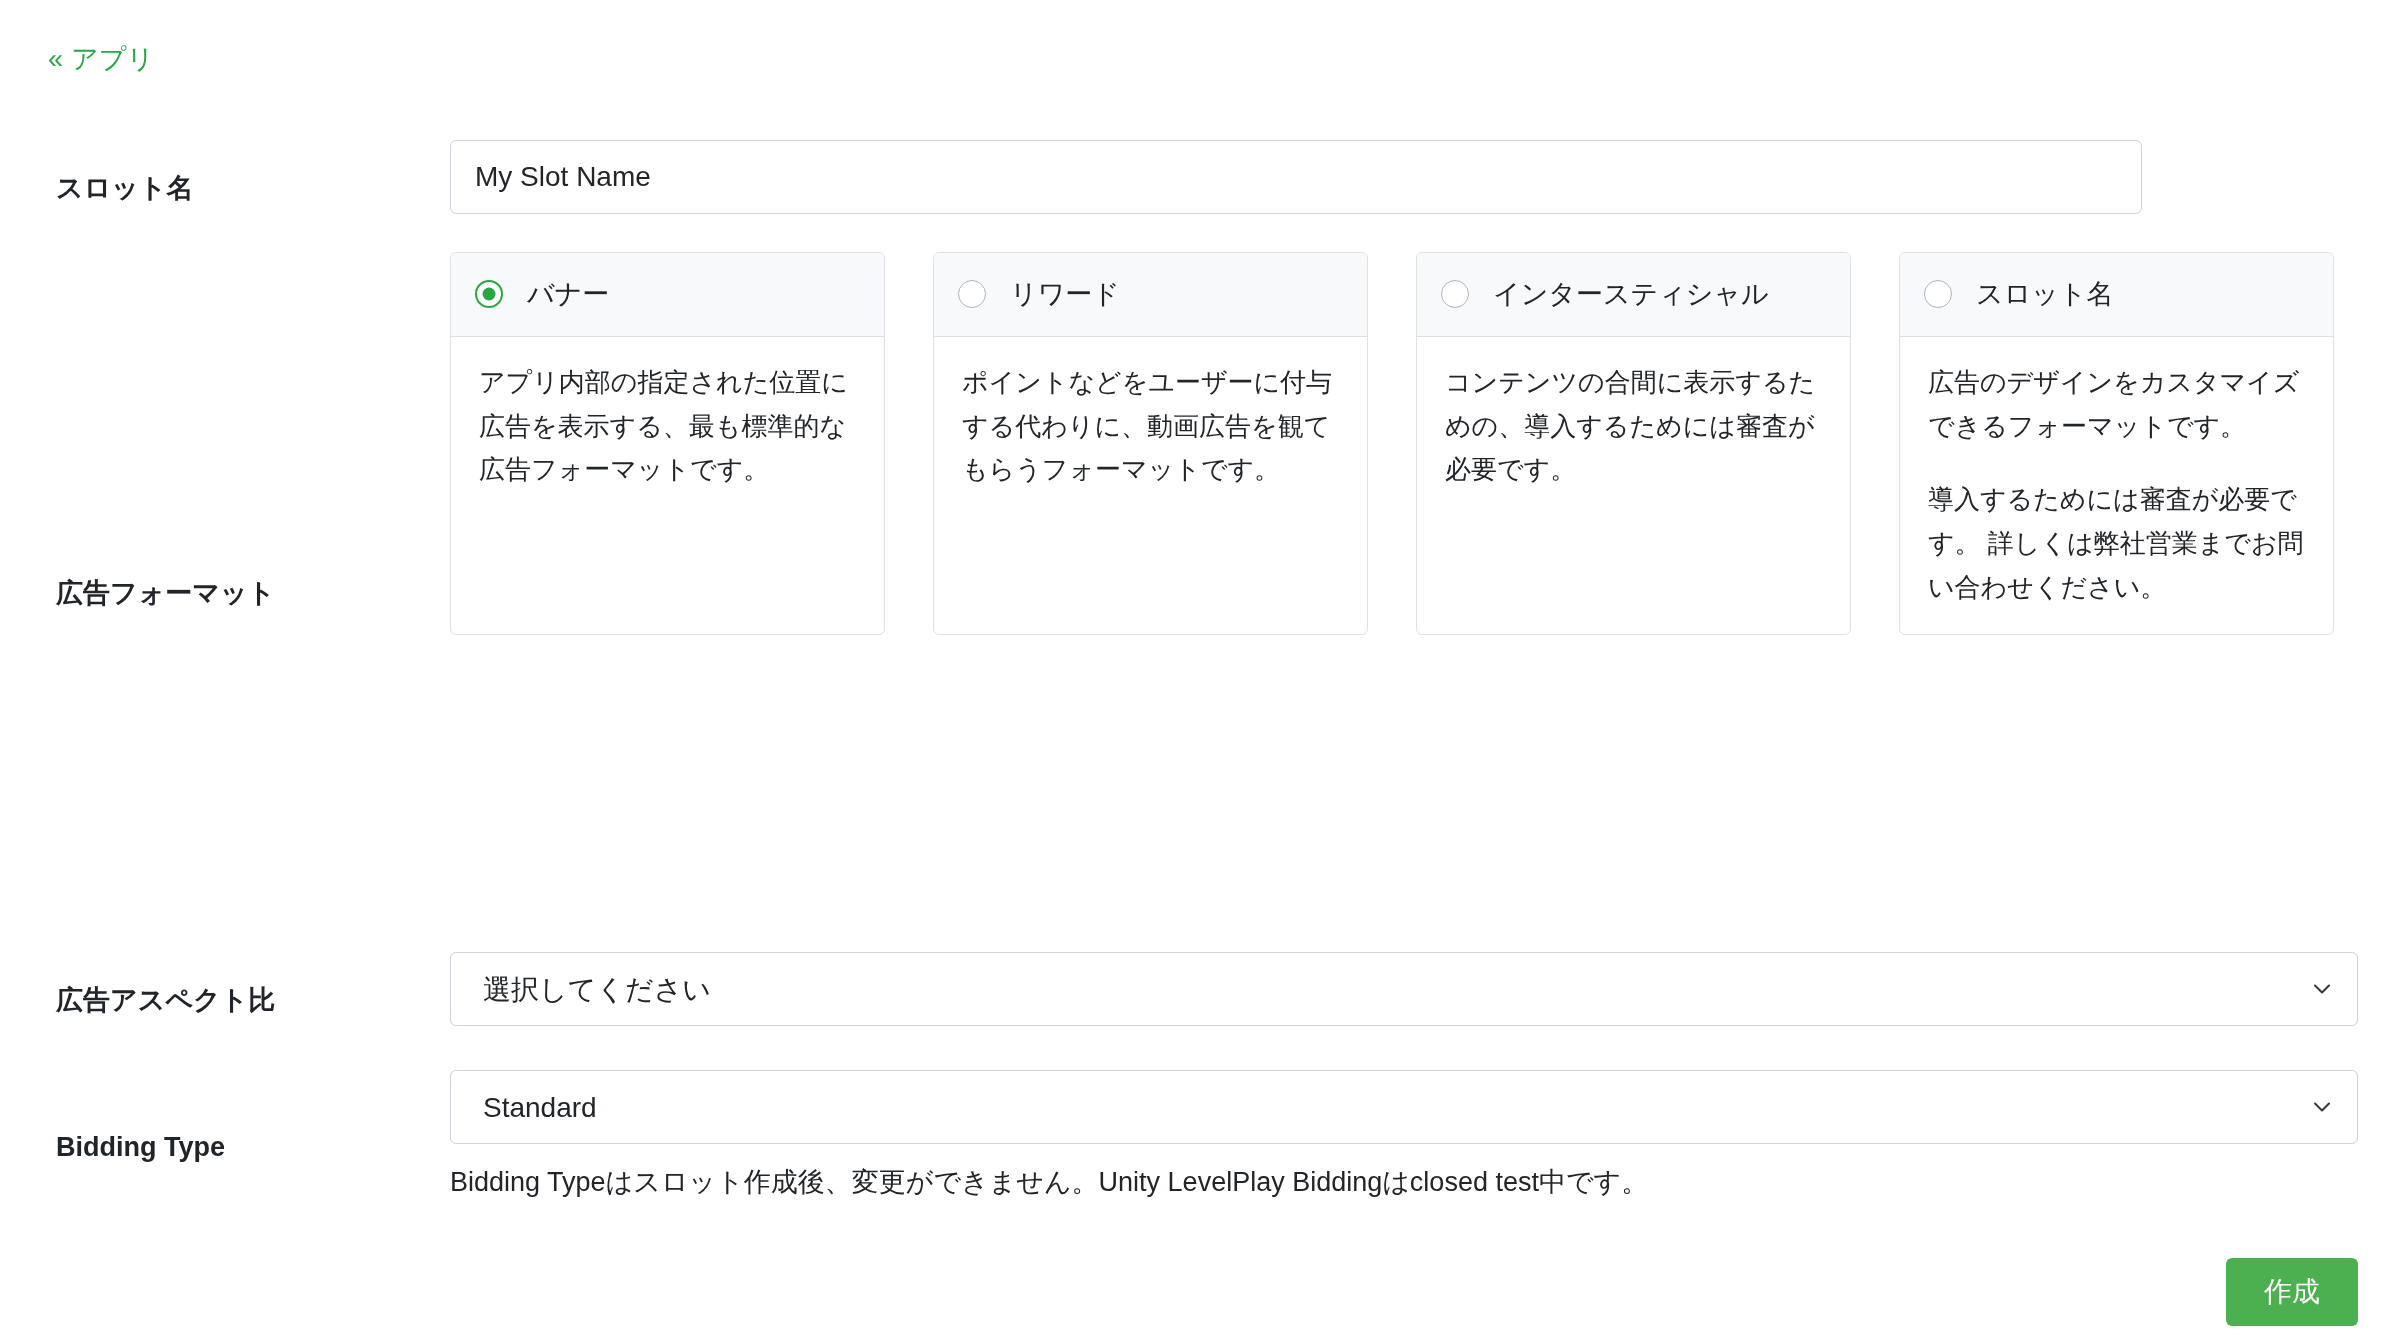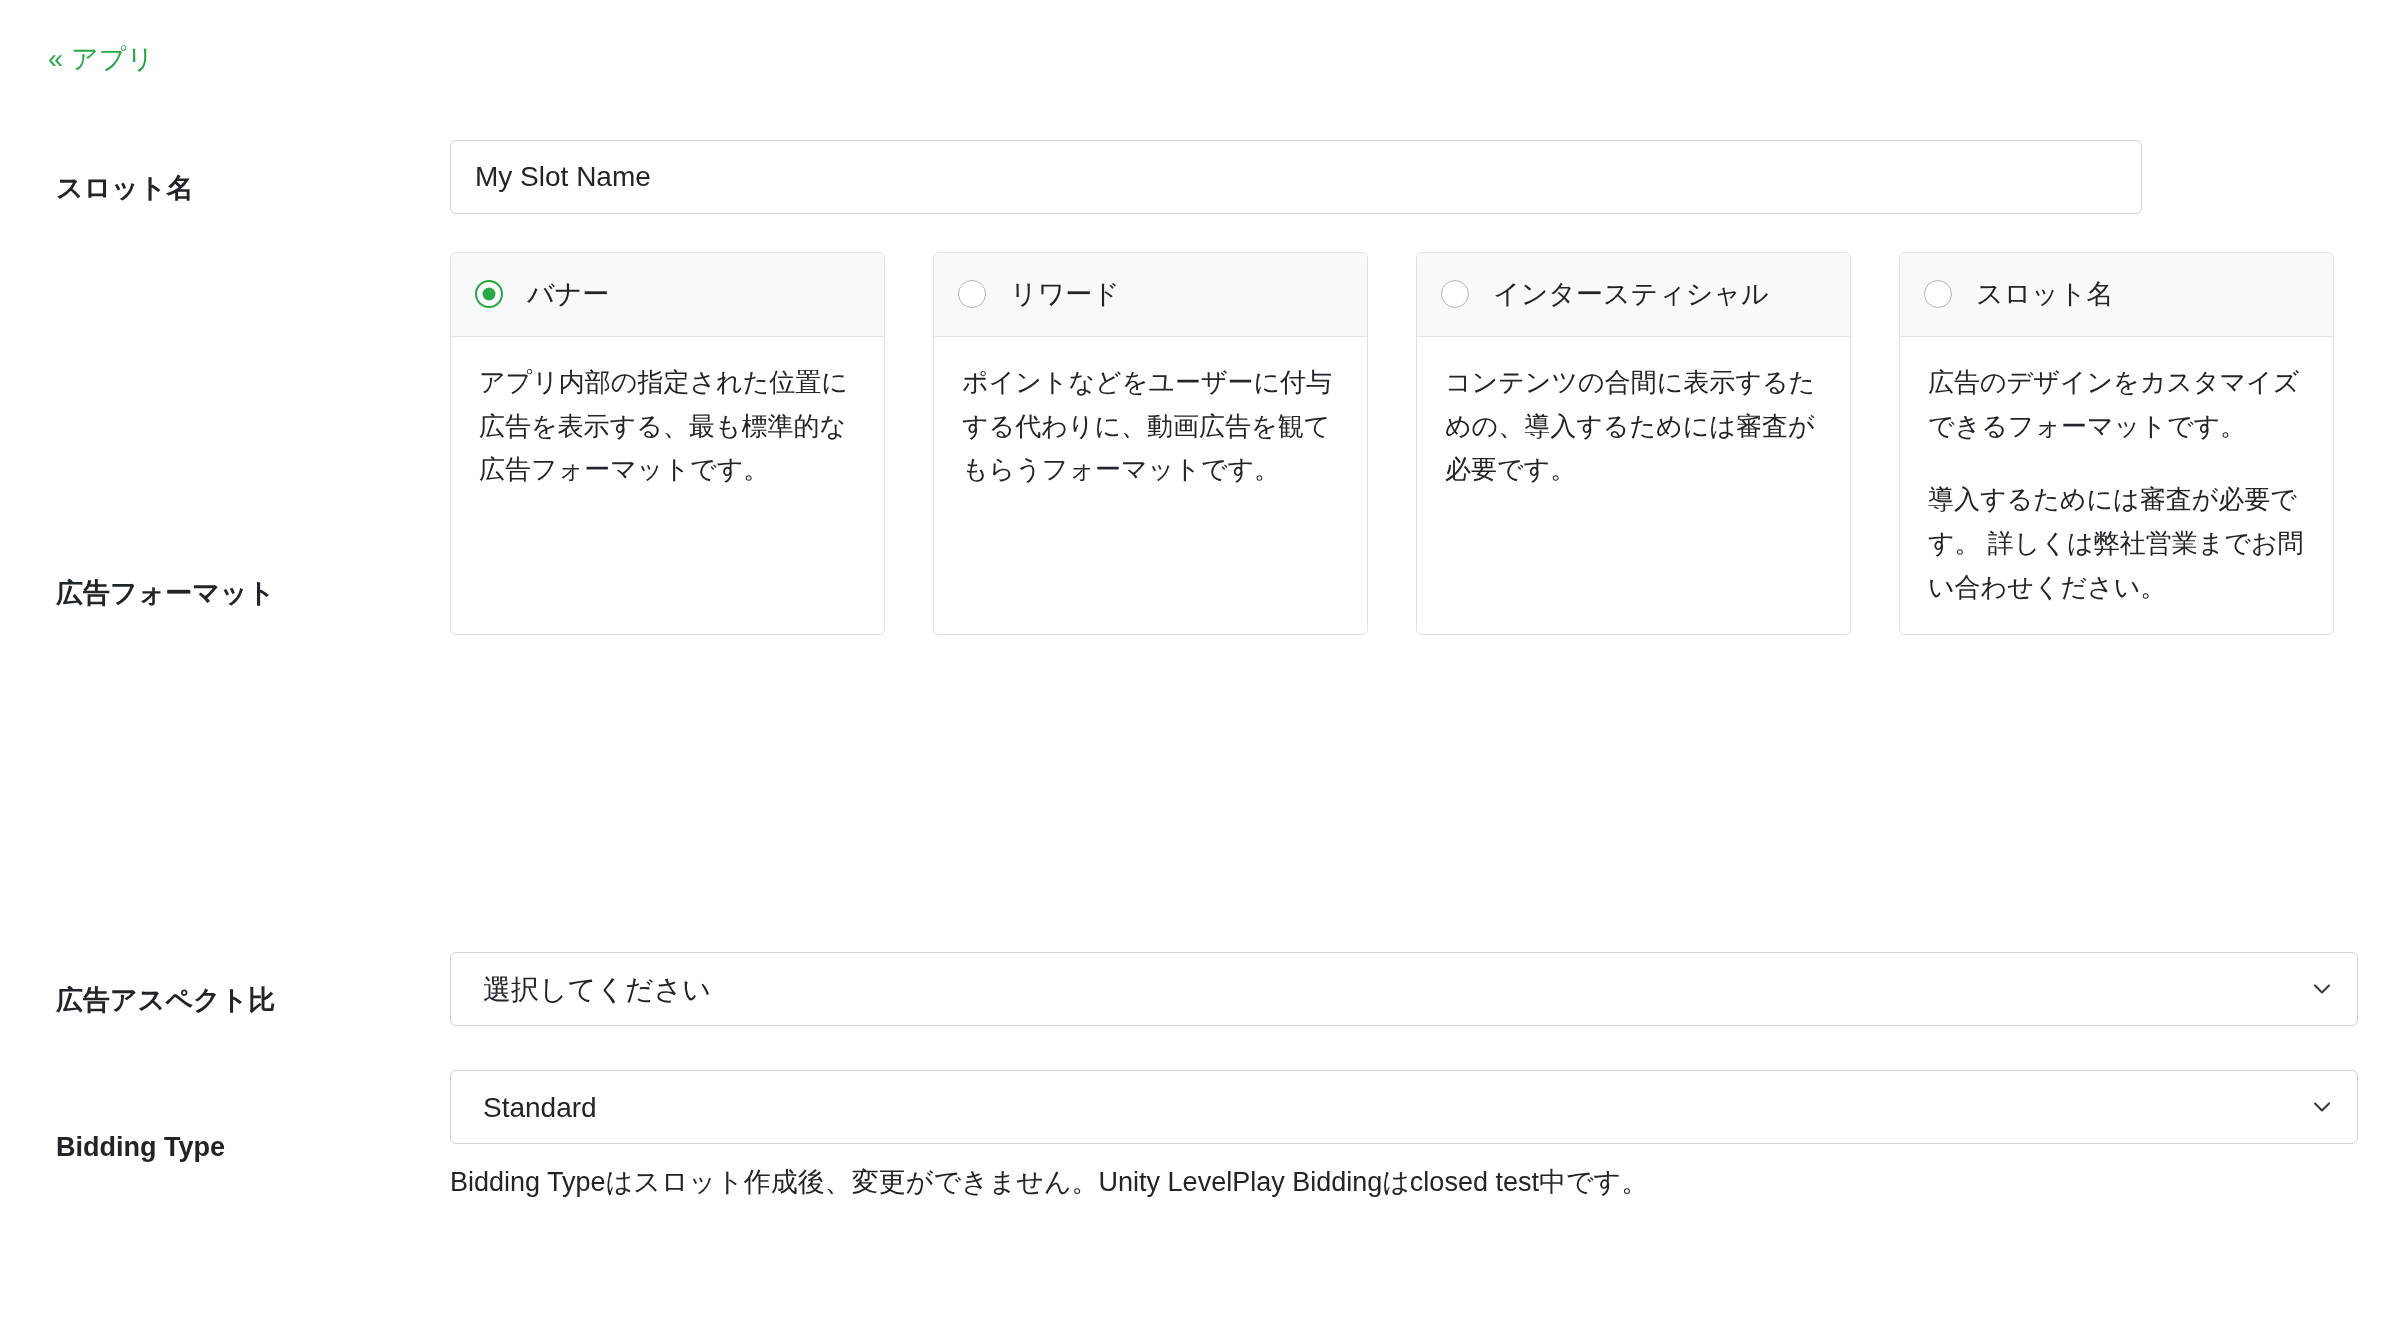--- a/index.html
+++ b/index.html
@@ -293,15 +293,18 @@
           <span class="chev">
             <svg width="28" height="28" viewBox="0 0 24 24" fill="none" stroke="#343a40" stroke-width="1.8" stroke-linecap="round" stroke-linejoin="round">
                 <polyline points="6 9 12 15 18 9"></polyline>
               </svg>
           </span>
         </div>
         <div class="help">Bidding Typeはスロット作成後、変更ができません。Unity LevelPlay Biddingはclosed test中です。</div>
       </div>
     </div>
 
+    <div class="actions">
+      <button class="btn-create" type="button">作成</button>
+    </div>
 
   </div>
 </div>
 
 </body></html>

